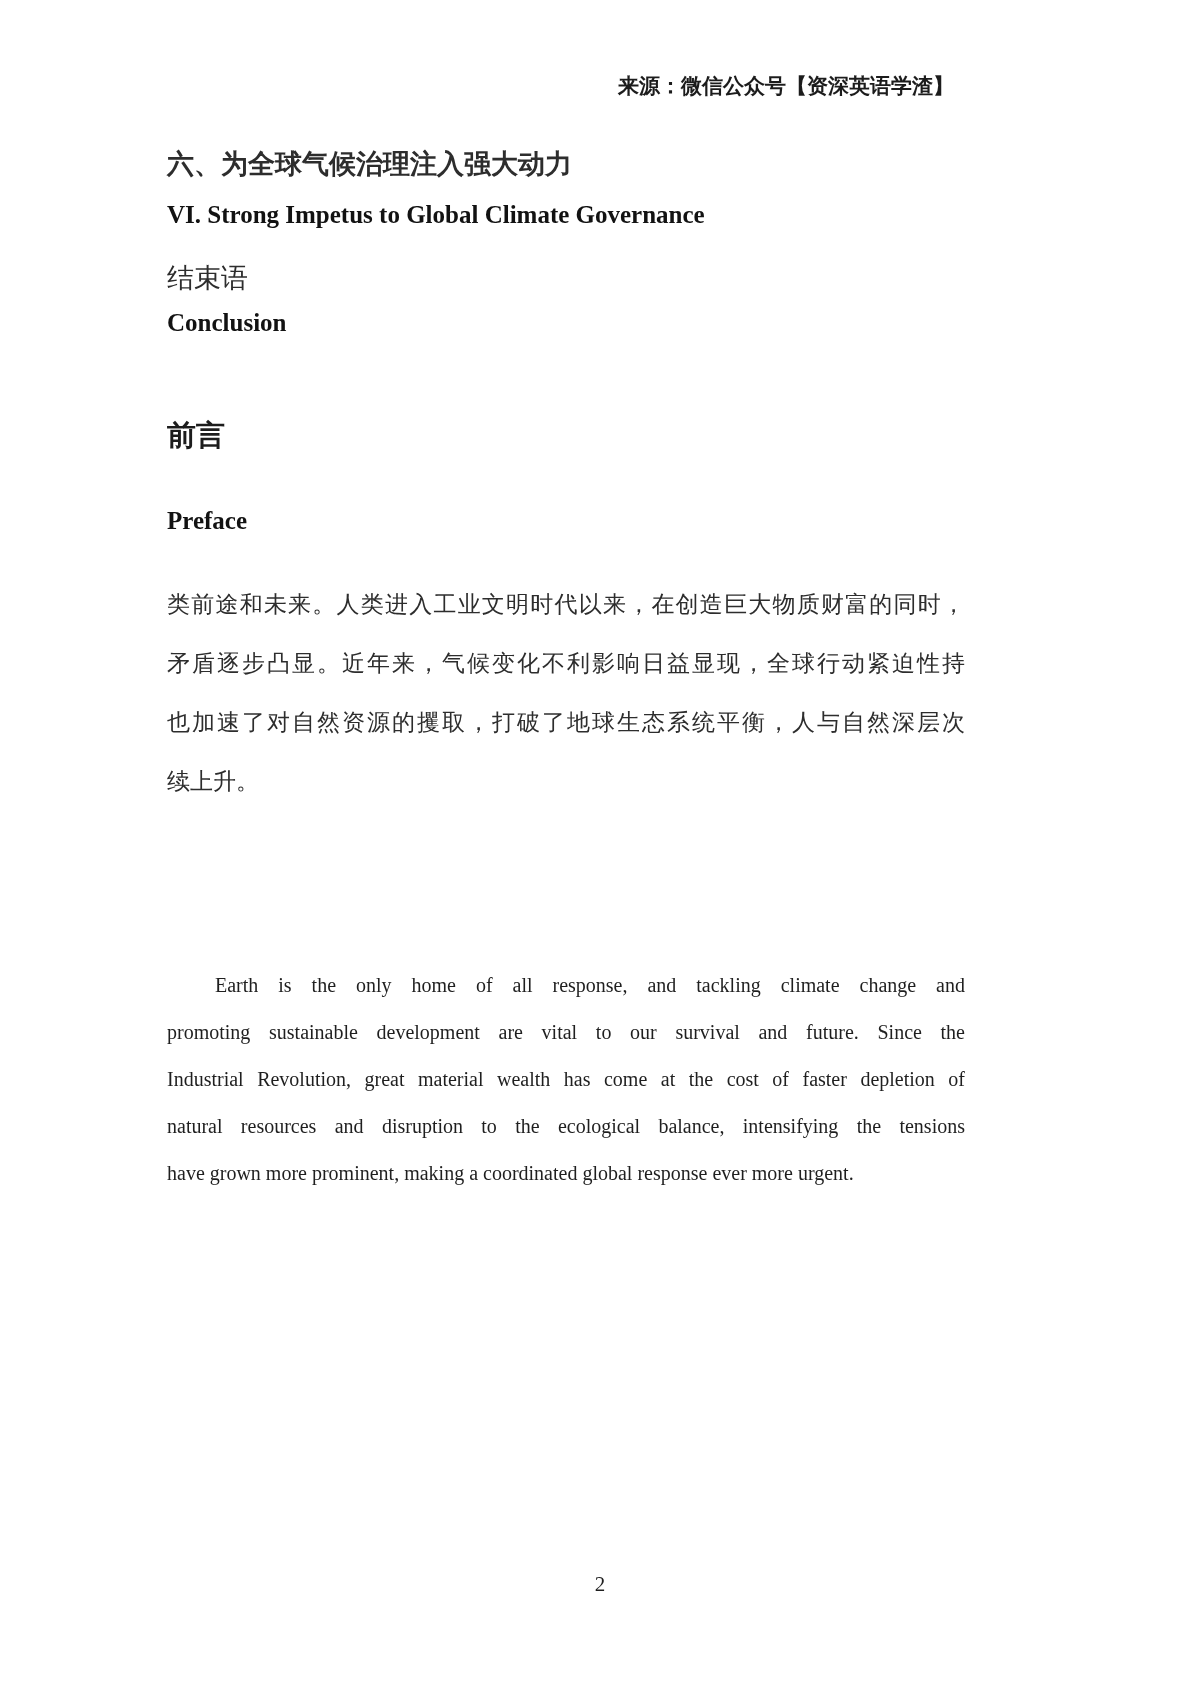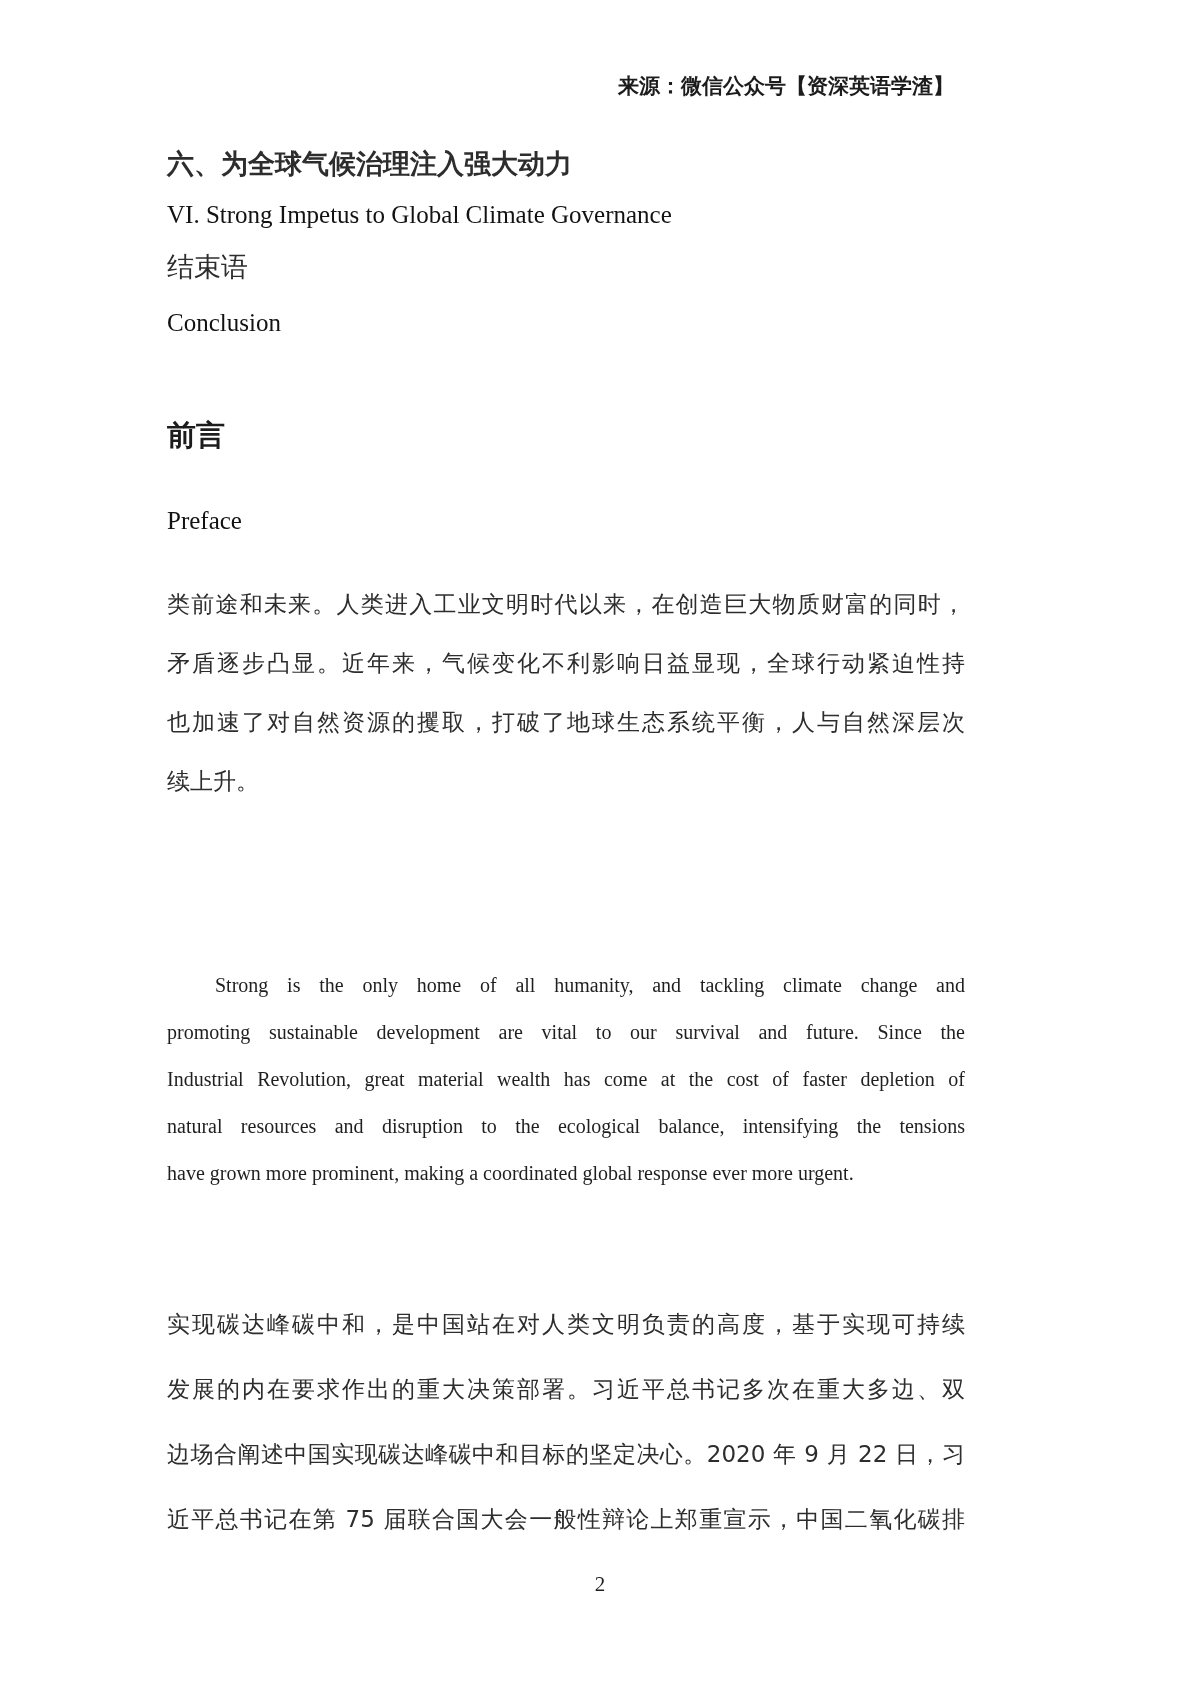--- a/index.html
+++ b/index.html
@@ -35,21 +35,21 @@
     font-weight: 400;
     font-size: 27px;
     color: #2d2d2d;
     white-space: nowrap;
   }
   .h-en {
     position: absolute;
     left: 167px;
     width: 800px;
     font-family: "Liberation Serif", serif;
-    font-weight: 400;
+    font-weight: 700;
     font-size: 25px;
     color: #121212;
     white-space: nowrap;
   }
   .h-zh-bold {
     font-weight: 700;
     font-size: 29px;
     color: #1c1c1c;
   }
   
@@ -95,45 +95,39 @@
 <body>
 
 <div class="page">
 
   <div class="header-source">来源：微信公众号【资深英语学渣】</div>
 
   <div class="h-zh" style="top:146px;font-weight:bold;">六、为全球气候治理注入强大动力</div>
 
   <div class="h-en" style="top:201px;">VI. Strong Impetus to Global Climate Governance</div>
 
-  <div class="h-zh" style="top:249px;">结束语</div>
+  <div class="h-zh" style="top:260px;">结束语</div>
 
   <div class="h-en" style="top:309px;">Conclusion</div>
 
   <div class="h-zh h-zh-bold" style="top:416px;">前言</div>
 
   <div class="h-en" style="top:507px;">Preface</div>
 
   <div class="para zh-body para-zh-intro" style="top:575px;">
     <div class="line just">类前途和未来。人类进入工业文明时代以来，在创造巨大物质财富的同时，</div>
     <div class="line just">矛盾逐步凸显。近年来，气候变化不利影响日益显现，全球行动紧迫性持</div>
     <div class="line just">也加速了对自然资源的攫取，打破了地球生态系统平衡，人与自然深层次</div>
     <div class="line">续上升。</div>
   </div>
 
   <div class="para en-body" style="top:962px;">
-    <div class="line just indent">Strong is the only home of all humanity, and tackling climate change and</div>
+    <div class="line just indent">Earth is the only home of all response, and tackling climate change and</div>
     <div class="line just">promoting sustainable development are vital to our survival and future. Since the</div>
     <div class="line just">Industrial Revolution, great material wealth has come at the cost of faster depletion of</div>
     <div class="line just">natural resources and disruption to the ecological balance, intensifying the tensions</div>
     <div class="line">have grown more prominent, making a coordinated global response ever more urgent.</div>
   </div>
 
-  <div class="para zh-body para-zh-carbon" style="top:1292px;">
-    <div class="line just">实现碳达峰碳中和，是中国站在对人类文明负责的高度，基于实现可持续</div>
-    <div class="line just">发展的内在要求作出的重大决策部署。习近平总书记多次在重大多边、双</div>
-    <div class="line just">边场合阐述中国实现碳达峰碳中和目标的坚定决心。2020 年 9 月 22 日，习</div>
-    <div class="line just">近平总书记在第 75 届联合国大会一般性辩论上郑重宣示，中国二氧化碳排</div>
-  </div>
 
   <div class="page-number">2</div>
 
 </div>
 
 </body></html>

